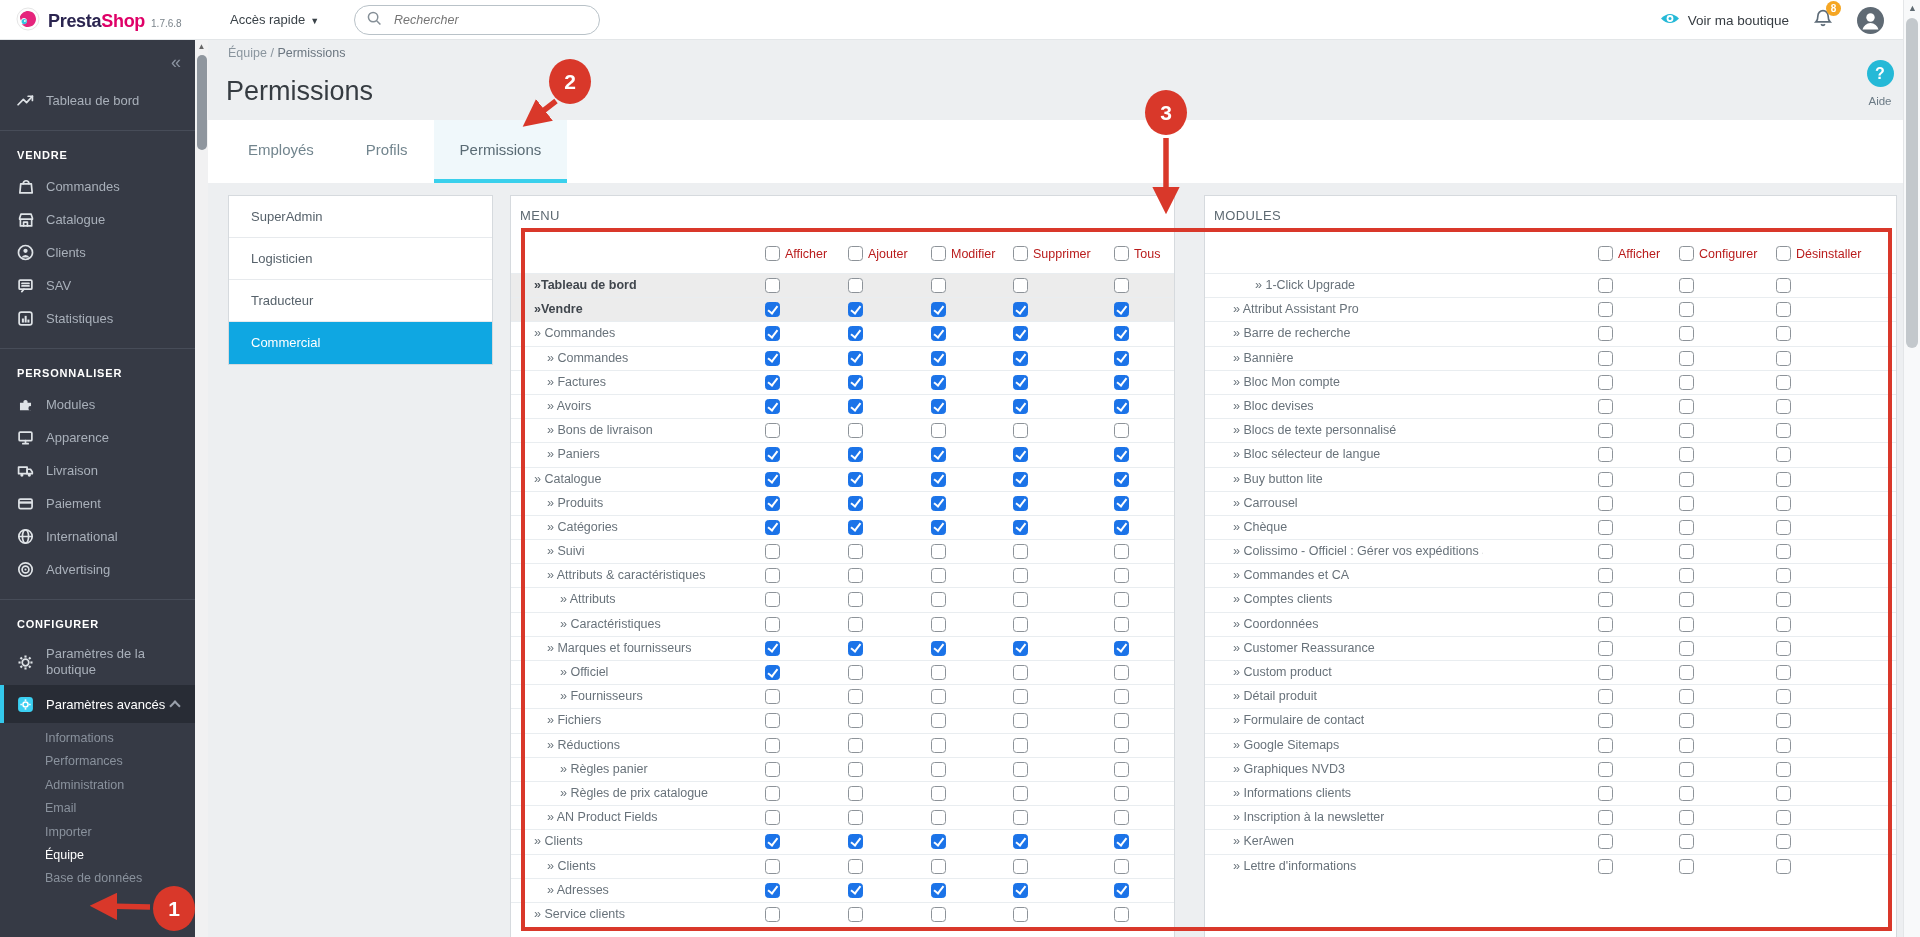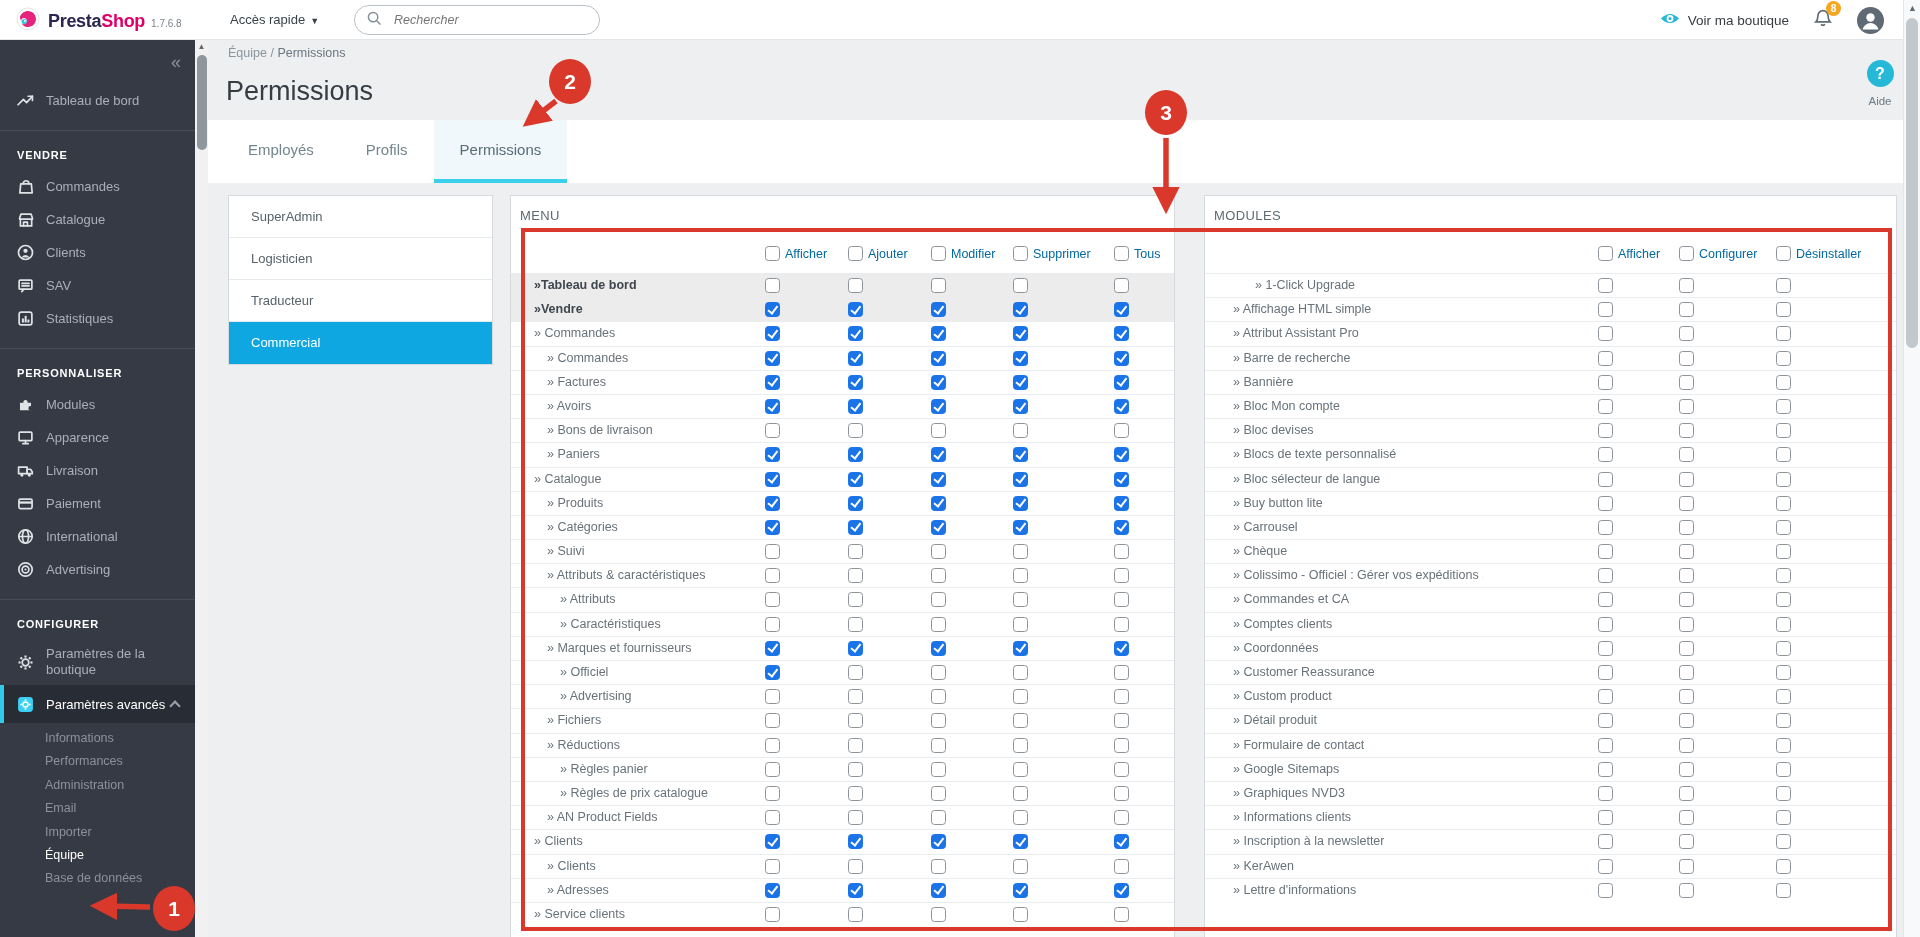--- a/index.html
+++ b/index.html
@@ -77,21 +77,21 @@
   #profiles-panel{left:228px;top:195px;width:265px;}
   .profile-row{height:42px;line-height:42px;padding-left:22px;font-size:13px;color:#57626b;
     border-bottom:1px solid #e7eaed;cursor:pointer;}
   .profile-row:last-child{border-bottom:none;}
   .profile-row.active{background:#0fa7e2;color:#fff;}
 
   #menu-panel{left:510px;top:195px;width:665px;height:758px;}
   #modules-panel{left:1204px;top:195px;width:693px;height:758px;}
   .panel-title{font-size:13px;color:#5e6a72;padding:12px 0 0 9px;height:41px;letter-spacing:.4px;}
   .tbl-head{position:relative;height:36px;}
-  .tbl-head .hlabel{position:absolute;top:10px;font-size:12.5px;color:#0369a1;}
+  .tbl-head .hlabel{position:absolute;top:10px;font-size:12.5px;color:#b91c1c;}
   .prow{position:relative;height:24.2px;border-top:1px solid #e9edf0;}
   .prow .plabel{position:absolute;top:4px;font-size:12.5px;color:#68727a;white-space:nowrap;overflow:hidden;max-width:250px;}
   .prow.gray{background:#ececec;}
   .prow.gray .plabel{font-weight:bold;color:#40464d;}
   .cb{position:absolute;width:15px;height:15px;border:1.6px solid #8d9399;border-radius:3.5px;
     background:#fff;cursor:pointer;}
   .tbl-head .cb{top:9px;}
   .prow .cb{top:4px;}
   .cb.checked{background:#1b73e8;border-color:#1b73e8;}
   .cb.checked::after{content:"";position:absolute;left:3.6px;top:0.6px;width:4px;height:7.5px;
@@ -483,21 +483,21 @@
       </div>
       <div class="prow">
         <span class="plabel" style="left: 49px;">» Officiel</span>
         <span class="cb checked" style="left: 254px;"></span>
         <span class="cb" style="left: 337px;"></span>
         <span class="cb" style="left: 420px;"></span>
         <span class="cb" style="left: 502px;"></span>
         <span class="cb" style="left: 603px;"></span>
       </div>
       <div class="prow">
-        <span class="plabel" style="left: 49px;">» Advertising</span>
+        <span class="plabel" style="left: 49px;">» Fournisseurs</span>
         <span class="cb" style="left: 254px;"></span>
         <span class="cb" style="left: 337px;"></span>
         <span class="cb" style="left: 420px;"></span>
         <span class="cb" style="left: 502px;"></span>
         <span class="cb" style="left: 603px;"></span>
       </div>
       <div class="prow">
         <span class="plabel" style="left: 36px;">» Fichiers</span>
         <span class="cb" style="left: 254px;"></span>
         <span class="cb" style="left: 337px;"></span>
@@ -578,26 +578,20 @@
       <div class="tbl-head">
         <span class="cb" style="left: 393px;"></span>
         <span class="hlabel" style="left: 413px;">Afficher</span>
         <span class="cb" style="left: 474px;"></span>
         <span class="hlabel" style="left: 494px;">Configurer</span>
         <span class="cb" style="left: 571px;"></span>
         <span class="hlabel" style="left: 591px;">Désinstaller</span>
       </div>
       <div class="prow">
         <span class="plabel" style="left: 28px; margin-left: 22px;">» 1-Click Upgrade</span>
-        <span class="cb" style="left: 393px;"></span>
-        <span class="cb" style="left: 474px;"></span>
-        <span class="cb" style="left: 571px;"></span>
-      </div>
-      <div class="prow">
-        <span class="plabel" style="left: 28px;">» Affichage HTML simple</span>
         <span class="cb" style="left: 393px;"></span>
         <span class="cb" style="left: 474px;"></span>
         <span class="cb" style="left: 571px;"></span>
       </div>
       <div class="prow">
         <span class="plabel" style="left: 28px;">» Attribut Assistant Pro</span>
         <span class="cb" style="left: 393px;"></span>
         <span class="cb" style="left: 474px;"></span>
         <span class="cb" style="left: 571px;"></span>
       </div>

